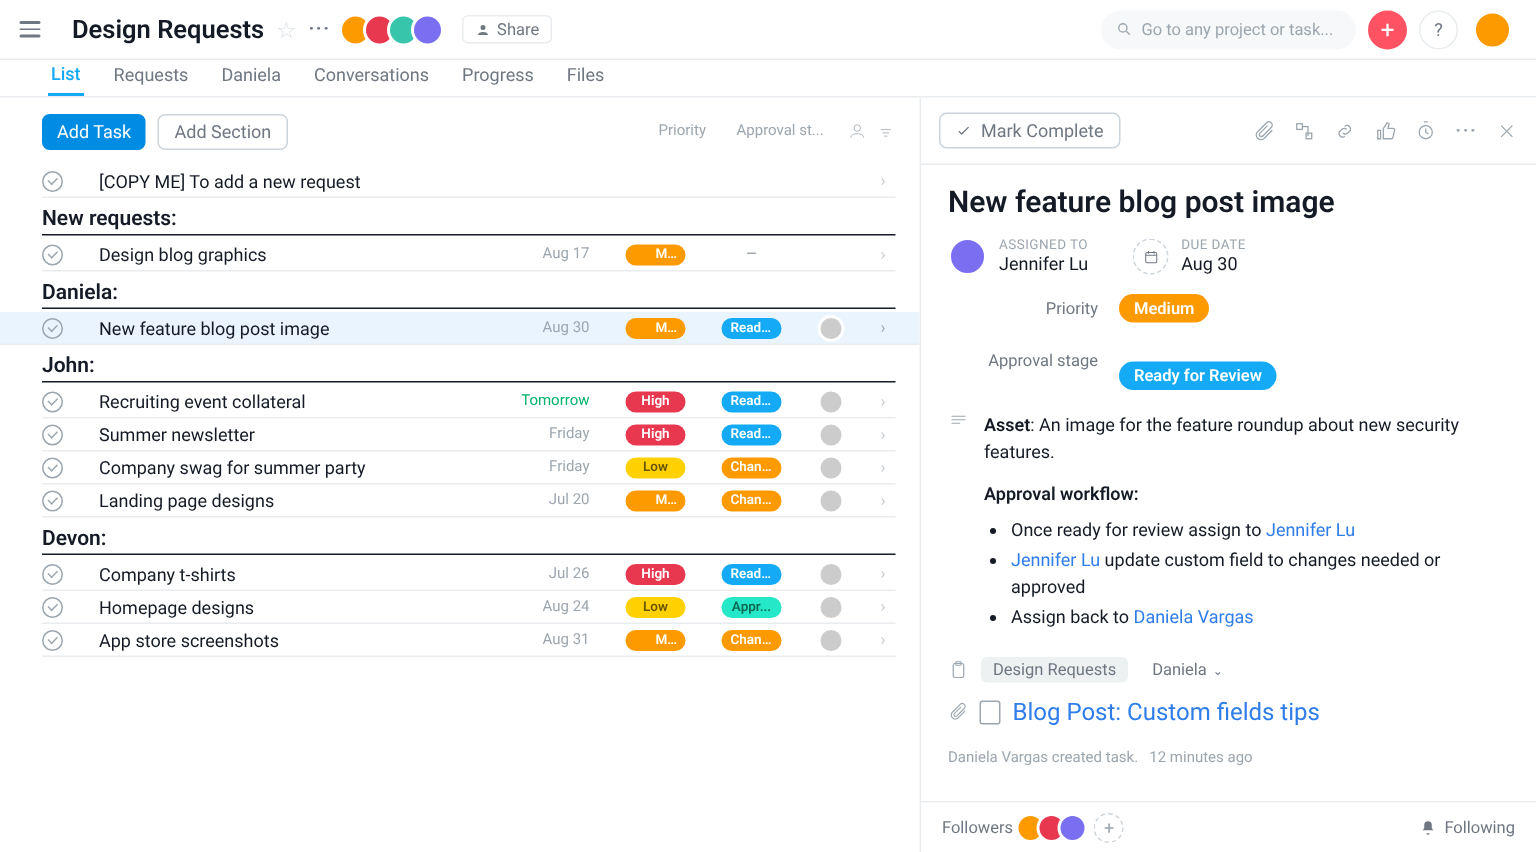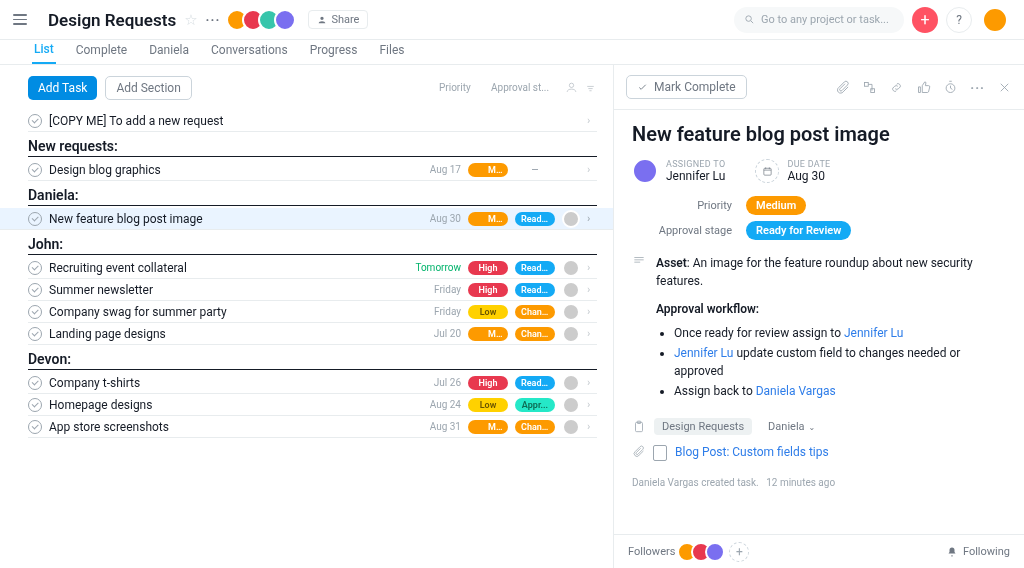--- a/index.html
+++ b/index.html
@@ -59,21 +59,21 @@
   .btn-primary{background:#008ce3;color:#fff;border:none;border-radius:5px;padding:5px 10px;font-size:12px;cursor:pointer;}
   .btn-outline{background:#fff;border:1px solid #cbd4db;color:var(--muted);border-radius:5px;padding:4px 10px;font-size:12px;cursor:pointer;}
   .col-head{font-size:10px;color:var(--muted2);}
   .col-priority{width:44px;text-align:left;}
   .col-approval{width:60px;text-align:left;}
   .head-icons{display:flex;gap:6px;color:var(--muted2);margin-left:6px;}
   .head-icons svg{width:13px;height:13px;fill:var(--muted2);}
   
   .tasklist{flex:1;overflow-y:auto;padding:0 16px 20px 28px;}
   .section-title{font-size:14px;font-weight:600;margin:6px 0 2px 0;border-bottom:1px solid var(--text);padding-bottom:2px;}
-  .task-row{display:flex;align-items:center;height:22px;border-bottom:1px solid var(--border);gap:7px;position:relative;}
+  .task-row{display:flex;align-items:center;height:22px;border-bottom:1px solid var(--border);gap:24px;position:relative;}
   .task-row.selected{background:#eaf4ff;margin:0 -16px 0 -28px;padding:0 16px 0 28px;}
   .task-row.selected .chevron{opacity:1;}
   .check{width:14px;height:14px;border-radius:50%;border:1.2px solid var(--muted2);flex-shrink:0;position:relative;cursor:pointer;}
   .check::after{content:"";position:absolute;left:3px;top:3.5px;width:5px;height:2.5px;border-left:1.2px solid var(--muted2);border-bottom:1.2px solid var(--muted2);transform:rotate(-45deg);}
   .task-name{flex:1;font-size:12px;white-space:nowrap;overflow:hidden;text-overflow:ellipsis;}
   .task-date{font-size:10px;color:var(--muted2);min-width:40px;text-align:right;}
   .task-date.tomorrow{color:#00b36b;text-align:center;}
   .pill{font-size:9px;font-weight:600;color:#fff;border-radius:9px;padding:2px 6px;min-width:32px;text-align:center;white-space:nowrap;overflow:hidden;text-overflow:ellipsis;max-width:40px;}
   .pill.empty{background:transparent;color:transparent;}
   .p-high{background:var(--red);}
@@ -104,21 +104,21 @@
   .desc-icon{width:14px;flex-shrink:0;}
   .desc-icon svg{width:14px;height:14px;fill:none;stroke:var(--muted2);stroke-width:1.3;}
   .desc b{font-weight:600;}
   .desc ul{margin:6px 0 0 18px;padding:0;}
   .desc li{margin:2px 0;}
   .desc a{color:var(--blue-dark);text-decoration:none;}
   .proj-row{display:flex;align-items:center;gap:8px;margin:16px 0 10px 0;}
   .proj-row svg{width:14px;height:14px;fill:none;stroke:var(--muted2);stroke-width:1.4;}
   .tag{background:#edf1f2;border-radius:4px;font-size:11px;padding:2px 8px;color:var(--muted);cursor:pointer;}
   .tag .car{margin-left:4px;font-size:8px;}
-  .attach-row{display:flex;gap:8px;font-size:12px;margin:10px 0 14px 0;}
+  .attach-row{display:flex;align-items:center;gap:8px;font-size:16px;margin:10px 0 14px 0;}
   .attach-row svg{width:13px;height:13px;fill:none;stroke:var(--muted2);stroke-width:1.4;}
   .file-ic{width:14px;height:16px;border:1px solid var(--muted2);border-radius:2px;position:relative;}
   .attach-link{color:var(--blue-dark);cursor:pointer;}
   .history{font-size:10px;color:var(--muted2);line-height:1.6;margin-bottom:10px;}
   
   .comment-bar{border-top:1px solid var(--border);padding:10px 14px;display:flex;gap:10px;align-items:flex-start;background:var(--bg2);}
   .comment-input{flex:1;background:#fff;border:1px solid var(--border);border-radius:6px;padding:10px 12px;font-size:12px;color:var(--muted2);min-height:38px;}
   
   .followers{border-top:1px solid var(--border);height:34px;display:flex;align-items:center;padding:0 14px;font-size:11px;color:var(--muted);gap:8px;}
   .followers .avatars{margin-left:0;}
@@ -161,21 +161,21 @@
         </svg>
       <span>Go to any project or task...</span>
     </div>
     <div class="circle-btn plus-btn">+</div>
     <div class="circle-btn help-btn">?</div>
     <div class="avatar av-orange" style="margin-left:2px;width:26px;height:26px;"></div>
   </div>
 
   <div class="tabs" id="tabs">
       <div class="tab active">List</div>
-      <div class="tab">Complete</div>
+      <div class="tab">Requests</div>
       <div class="tab">Daniela</div>
       <div class="tab">Conversations</div>
       <div class="tab">Progress</div>
       <div class="tab">Files</div>
     </div>
 
   <div class="body">
 
     <div class="left">
       <div class="ltoolbar">
@@ -351,21 +351,21 @@
             </div>
           </div>
         </div>
 
         <div class="field-row">
           <div class="field-label">Priority</div>
           <span class="pill p-medium" style="max-width:none;font-size:11px;padding:3px 10px;border-radius:10px;">Medium</span>
         </div>
         <div class="field-row">
           <div class="field-label">Approval stage</div>
-          <span class="pill a-ready" style="max-width:none;font-size:11px;padding:3px 10px;border-radius:10px;">Ready for Review</span>
+          <span class="pill a-ready" style="max-width:none;font-size:11px;padding:3px 10px;border-radius:10px;margin-top:20px;">Ready for Review</span>
         </div>
 
         <div class="desc-row">
           <div class="desc-icon">
             <svg viewBox="0 0 24 24">
                 <path d="M4 6h16M4 10h16M4 14h10"></path>
               </svg>
           </div>
           <div class="desc">
             <div><b>Asset</b><span>: An image for the feature roundup about new security features.</span></div>

